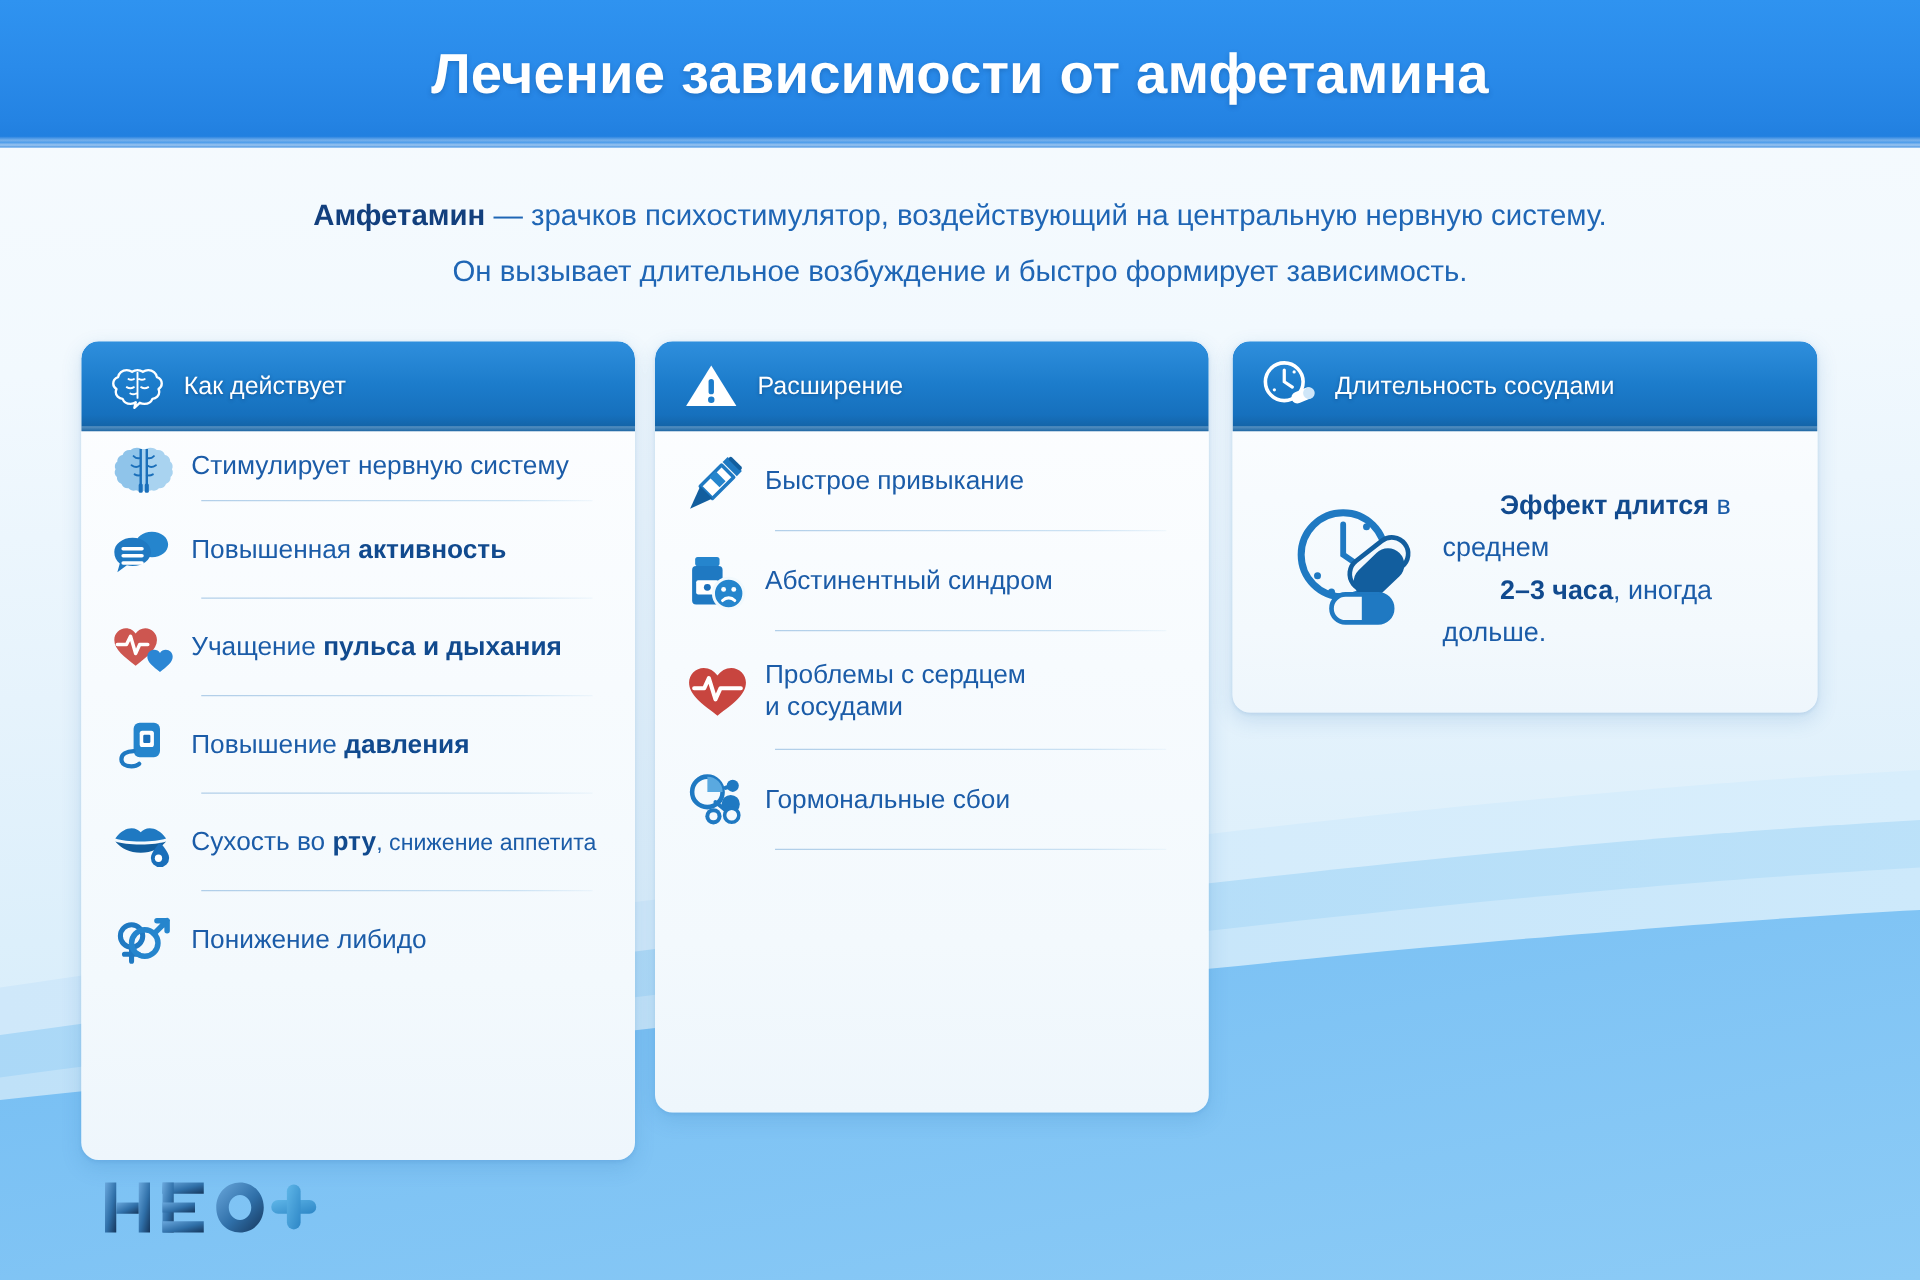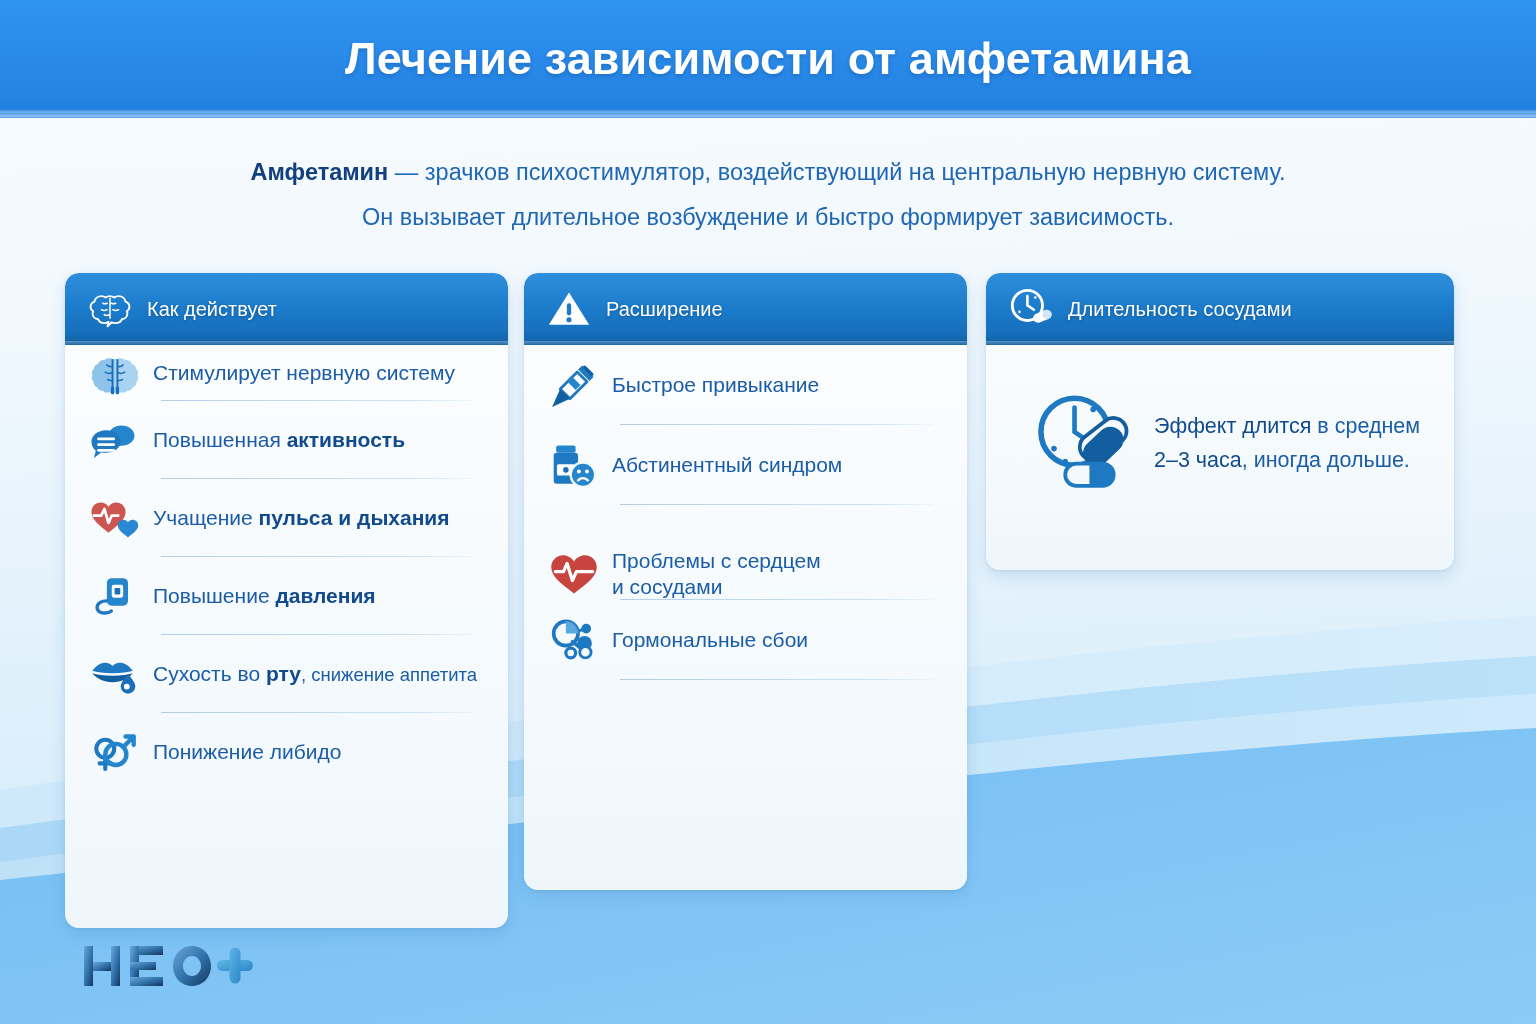--- a/index.html
+++ b/index.html
@@ -103,31 +103,31 @@
   }
 
   
   #card1 { left:65px; top:273px; width:443px; height:655px; }
   #card1 .row { height:78px; }
   #card1 .row:first-child { height:56px; }
 
   
   #card2 { left:524px; top:273px; width:443px; height:617px; }
   #card2 .row { height:80px; }
-  #card2 .row.two-line { height:95px;align-items:flex-end; }
+  #card2 .row.two-line { height:95px; }
 
   
   #card3 { left:986px; top:273px; width:468px; height:297px; }
   .card3-content {
     display:flex; align-items:center; gap:16px;
     padding:42px 24px 0 40px;
   }
   .card3-icon { width:112px; height:112px; flex:0 0 112px; }
   .card3-text { font-size:21.5px; line-height:34px; color:#1b5ca8; }
-  .card3-text .b { font-weight:400; color:#114a8e; }
+  .card3-text .b { font-weight:700; color:#114a8e;margin-left:46px; }
 
   
   .logo { position:absolute; left:80px; top:938px; width:180px; height:56px; }
 </style>
 </head>
 <body>
 
 <div id="page">
 
   <div class="bg-layer bg-base"></div>

